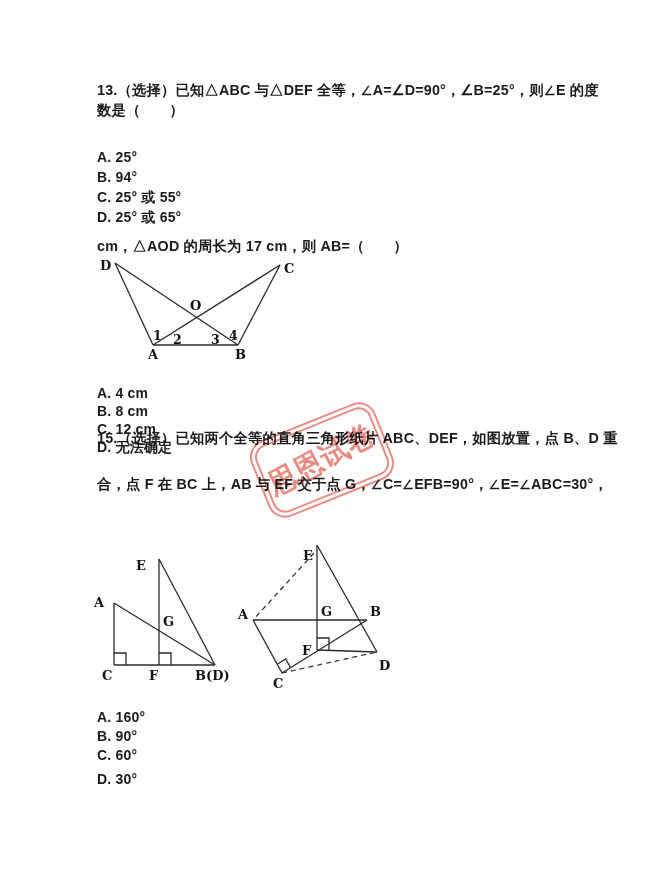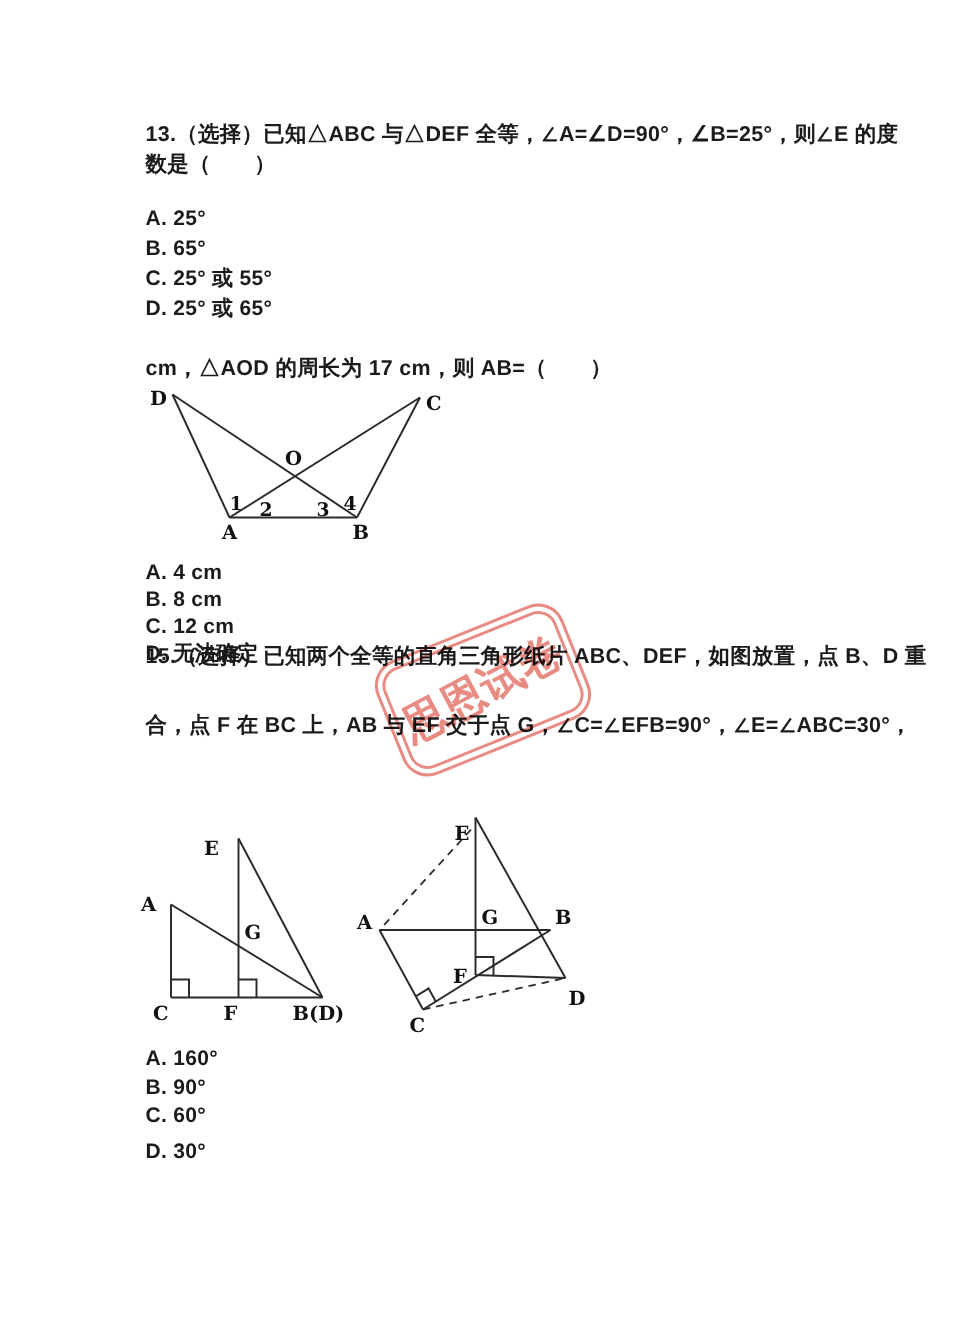--- a/index.html
+++ b/index.html
@@ -5,21 +5,21 @@
   html,body{margin:0;padding:0;background:#ffffff;}
   .page{
     position:relative;width:650px;height:871px;background:#ffffff;overflow:hidden;
     font-family:"Liberation Sans",sans-serif;color:#1b1b1b;
   }
   .qline{
     position:absolute;left:97px;font-size:14.3px;font-weight:700;
     white-space:pre;letter-spacing:0.2px;line-height:20px;
   }
   .opt{
-    position:absolute;left:97px;font-size:14px;font-weight:700;white-space:pre;letter-spacing:0.2px;
+    position:absolute;left:97px;font-size:14px;font-weight:700;white-space:pre;letter-spacing:0.2px;margin-top:12px;
   }
   .fig{position:absolute;}
   .fig line,.fig polyline,.fig path{stroke:#2a2a2a;stroke-width:1.3;fill:none;}
   .fig .dashed{stroke-dasharray:5 4;stroke-width:1.2;}
   .fig text{
     font-family:"DejaVu Serif",serif;font-weight:700;font-size:13px;fill:#111;
   }
   .fig text.small{font-size:12.5px;}
   .blank{
     display:inline-block;width:92px;height:14px;
@@ -41,21 +41,21 @@
   }
 </style>
 </head>
 <body>
 
 <div class="page">
 
   <div class="qline" style="top:80px">13.（选择）已知△ABC 与△DEF 全等，∠A=∠D=90°，∠B=25°，则∠E 的度</div>
   <div class="qline" style="top:100px">数是（　　）</div>
   <div class="opt" style="top:137px">A. 25°</div>
-  <div class="opt" style="top:157px">B. 65°</div>
+  <div class="opt" style="top:157px">B. 94°</div>
   <div class="opt" style="top:177px">C. 25° 或 55°</div>
   <div class="opt" style="top:197px">D. 25° 或 65°</div>
 
   <div class="qline" style="top:236px">cm，△AOD 的周长为 17 cm，则 AB=（　　）</div>
 
   <svg class="fig" style="left:90px;top:252px" width="240" height="120" viewBox="0 0 240 120">
     <line x1="25" y1="11" x2="63" y2="93"></line>
     <line x1="25" y1="11" x2="148" y2="93"></line>
     <line x1="63" y1="93" x2="190" y2="13"></line>
     <line x1="148" y1="93" x2="190" y2="13"></line>

